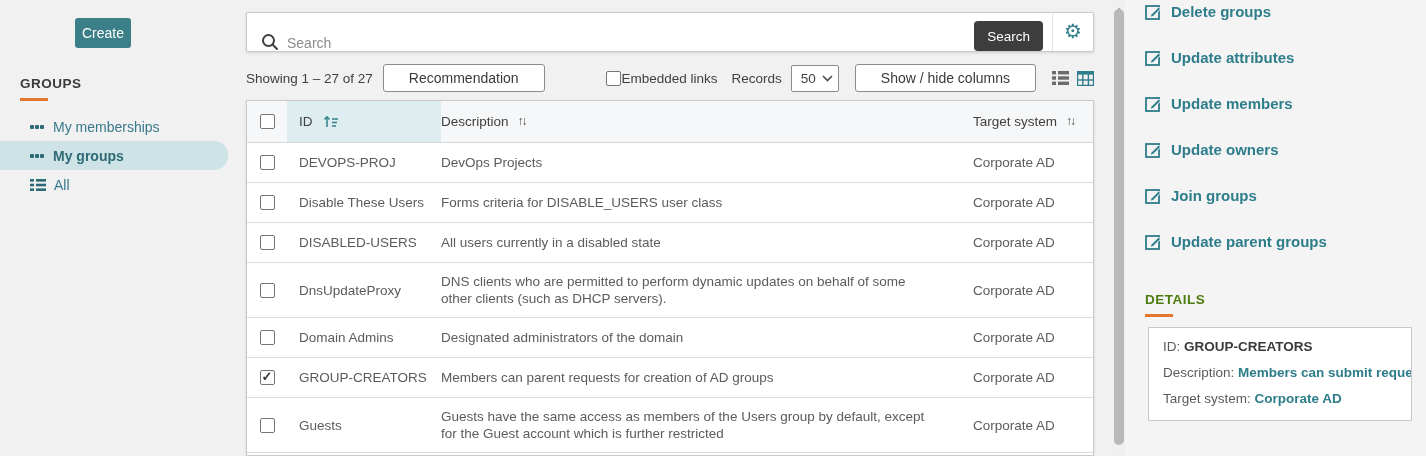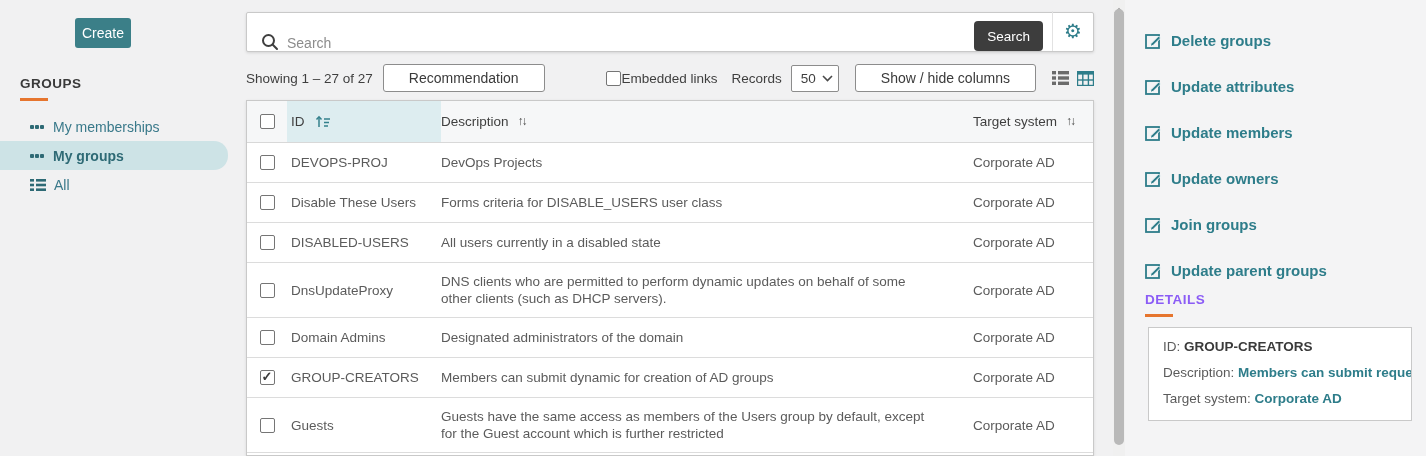--- a/index.html
+++ b/index.html
@@ -57,44 +57,44 @@
 
   
   .table { position:absolute; left:246px; top:100px; width:848px; height:356px; background:#fff;
     border:1px solid #c9c9c9; overflow:hidden; box-shadow:0 1px 3px rgba(0,0,0,.1); }
   .trow { display:grid; grid-template-columns:40px 154px 1fr 140px; align-items:center; }
   .thead { background:#f6f7f8; height:42px; border-bottom:1px solid #d8d8d8; font-size:13.5px; }
   .thead .cell-id { background:#ddedf0; color:#33808c; align-self:stretch; display:flex;
     align-items:center; }
   .cell { padding:10px 14px 10px 0; font-size:13.5px; color:#5b5b5b; line-height:17px; }
   .cell-check { justify-self:center; padding:0; }
-  .cell-id { padding-left:4px; }
+  .cell-id { padding-left:12px; }
   .cell-target { padding-left:20px; padding-right:0; }
   .thead .cell { color:#3f3f3f; }
   .thead .cell-desc, .thead .cell-target { display:flex; align-items:center; gap:9px; }
   .sort-both { font-size:12px; color:#4a4a4a; letter-spacing:-2px; cursor:pointer; }
   .sort-asc { margin-left:10px; display:flex; cursor:pointer; }
   .tbody .trow { border-bottom:1px solid #dcdcdc; min-height:40px; }
   .tbody .trow:last-child { border-bottom:none; }
   .row-stub { height:8px; }
 
   
   .vscroll { position:absolute; left:1113px; top:0; width:12px; height:456px; background:#f0f0f0; }
   .vscroll .arrow { position:absolute; top:1px; left:1px; }
   .vscroll .thumb { position:absolute; left:1px; top:9px; width:10px; height:436px;
     background:#b9b9b9; border-radius:5px; }
 
   
   .rpanel { position:absolute; left:1125px; top:0; width:301px; height:456px; background:#f4f4f5; }
   .actions { position:absolute; left:20px; top:3px; }
-  .action { display:flex; align-items:flex-end; gap:9px; height:46px; color:#2e7d8a;
+  .action { display:flex; align-items:flex-start; gap:9px; height:46px; color:#2e7d8a;
     font-size:15px; font-weight:700; cursor:pointer; }
   .action .ic { display:flex; }
   .details-title { position:absolute; left:20px; top:292px; font-size:13.5px; font-weight:600;
-    color:#8b5cf6; letter-spacing:.5px; }
+    color:#4d7c0f; letter-spacing:.5px; }
   .details-rule { position:absolute; left:20px; top:314px; width:28px; height:3px; background:#e6752e; }
   .details-box { position:absolute; left:23px; top:327px; width:264px; height:94px; background:#fff;
     border:1px solid #c9c9c9; padding:11px 0 0 14px; overflow:hidden; }
   .dline { font-size:13.5px; color:#5b5b5b; margin-bottom:11px; white-space:nowrap; overflow:hidden; }
   .dline .strong { font-weight:700; color:#3a3a3a; }
   .dline .teal { color:#2e7d8a; font-weight:700; cursor:pointer; }
 </style>
 </head>
 <body>
 
@@ -246,21 +246,21 @@
     </div>
     <div class="trow">
       <span class="cbx cell-check"></span>
       <div class="cell cell-id">Domain Admins</div>
       <div class="cell">Designated administrators of the domain</div>
       <div class="cell cell-target">Corporate AD</div>
     </div>
     <div class="trow">
       <span class="cbx checked cell-check"></span>
       <div class="cell cell-id">GROUP-CREATORS</div>
-      <div class="cell">Members can submit dynamic for creation of AD groups</div>
+      <div class="cell">Members can parent requests for creation of AD groups</div>
       <div class="cell cell-target">Corporate AD</div>
     </div>
     <div class="trow">
       <span class="cbx cell-check"></span>
       <div class="cell cell-id">Guests</div>
       <div class="cell">Guests have the same access as members of the Users group by default, except for the Guest account which is further restricted</div>
       <div class="cell cell-target">Corporate AD</div>
     </div>
     <div class="trow row-stub"></div>
   </div>

